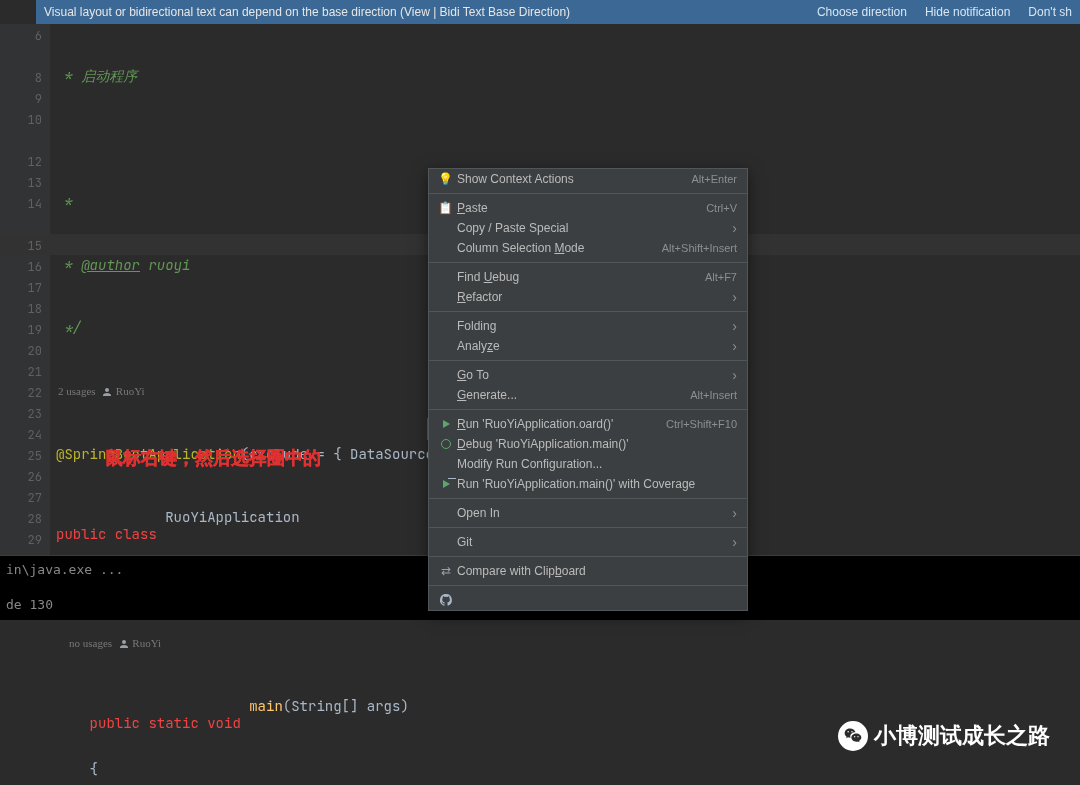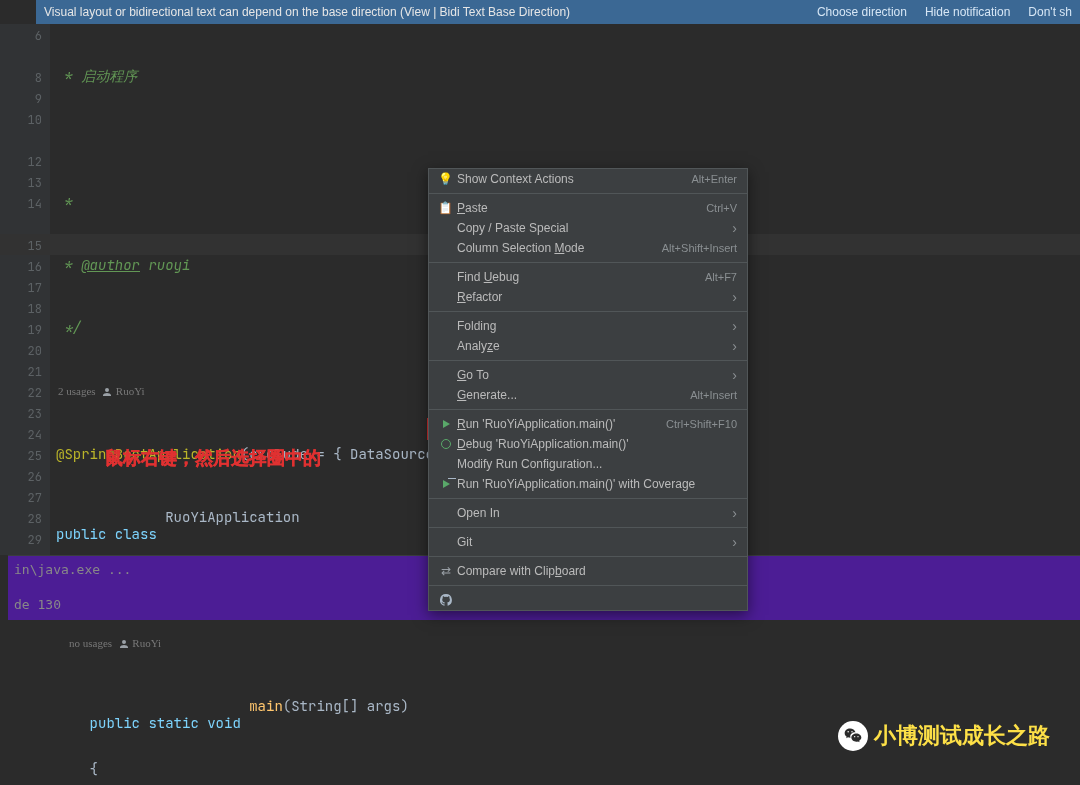--- a/index.html
+++ b/index.html
@@ -23,21 +23,21 @@
   }
   .gutter .ln { height:21px; line-height:21px; padding-right:8px; position:relative; }
   .code {
     flex:1; font-family:"JetBrains Mono",Consolas,monospace; font-size:14px;
     line-height:21px; padding-left:6px; white-space:pre; position:relative;
   }
   .code .line { height:21px; display:flex; align-items:center; }
   .hint { color:#787878; font-size:11px; font-family:"Segoe UI"; margin-left:2px; }
   .hint .dot::before { content:"\00a0\00a0"; }
   .person { display:inline-block; width:12px; height:12px; vertical-align:middle; color:#9aa0a6; }
-  .kw{color:#7dd3fc;margin-top:33px;} .ann{color:#bbb529;}
+  .kw{color:#ef4444;margin-top:33px;} .ann{color:#bbb529;}
   .docu{color:#629755;font-style:italic;} .cls{color:#a9b7c6;} .fn{color:#ffc66d;}
   .au{color:#629755;text-decoration:underline;font-style:italic;}
   .lineSel { position:absolute; left:0; right:0; height:21px; background:#323232; z-index:0; }
   .annotation {
     position:absolute; left:105px; top:446px; color:#e03131;
     font-weight:700; font-size:18px; font-family:"Microsoft YaHei";
     -webkit-text-stroke:0.4px #e03131;
   }
   .menu {
     position:absolute; left:428px; top:168px; width:320px;
@@ -47,27 +47,27 @@
   .menu .mi { display:flex; align-items:center; height:20px; padding:0 10px 0 8px; cursor:default; }
   .menu .mi .ic { width:18px; display:flex; justify-content:center; color:#9aa0a6; }
   .menu .mi .lbl { flex:1; padding-left:2px; }
   .menu .mi .sc { color:#8a8f92; font-size:11px; }
   .menu .sep { height:1px; background:#515658; margin:4px 0; }
   .u { text-decoration:underline; }
   .menu .arr::after { content:"›"; color:#8a8f92; font-size:14px; margin-left:auto; }
   .hl { position:absolute; border:1.5px solid #d03030; pointer-events:none; }
   .hl.box { left:427px; top:418px; width:321px; height:22px; }
   .bottom {
-    position:absolute; left:8px; right:0; top:555px; height:65px;
-    background:#4c1d95; border-top:1px solid #3a3d3f;
+    position:absolute; left:0; right:0; top:555px; height:65px;
+    background:#000000; border-top:1px solid #3a3d3f;
     font-family:Consolas,monospace; font-size:13px; color:#888; padding:6px;
   }
   .watermark {
     position:absolute; right:30px; bottom:34px; display:flex; align-items:center; gap:6px;
-    color:#fde047; font-size:22px; font-family:"Microsoft YaHei"; font-weight:600;
+    color:#ffffff; font-size:22px; font-family:"Microsoft YaHei"; font-weight:600;
   }
   .watermark .wicon {
     width:30px; height:30px; background:#fff; border-radius:50%;
     display:flex; align-items:center; justify-content:center;
   }
   .watermark .wicon svg { width:20px; height:20px; }
   .play-ic { width:0;height:0;border-left:7px solid #59a869;border-top:4px solid transparent;border-bottom:4px solid transparent; }
   .bug-ic { width:10px;height:10px;border:1px solid #59a869;border-radius:50%;position:relative; }
   .cov-ic { width:0;height:0;border-left:7px solid #59a869;border-top:4px solid transparent;border-bottom:4px solid transparent;position:relative; }
   .cov-ic::after { content:"";position:absolute;left:-2px;top:-6px;width:8px;height:3px;border-top:1.5px solid #a9b7c6; }
@@ -200,21 +200,21 @@
   <div class="mi">
       <span class="ic"></span>
       <span class="lbl"><span class="u">G</span><span>enerate...</span></span>
       <span class="sc">Alt+Insert</span>
     </div>
   <div class="sep"></div>
   <div class="mi">
       <span class="ic">
         <span class="play-ic"></span>
       </span>
-      <span class="lbl"><span class="u">R</span><span>un 'RuoYiApplication.main()'</span></span>
+      <span class="lbl"><span class="u">R</span><span>un 'RuoYiApplication.oard()'</span></span>
       <span class="sc">Ctrl+Shift+F10</span>
     </div>
   <div class="mi">
       <span class="ic">
         <span class="bug-ic"></span>
       </span>
       <span class="lbl"><span class="u">D</span><span>ebug 'RuoYiApplication.main()'</span></span>
     </div>
   <div class="mi">
       <span class="ic"></span>

